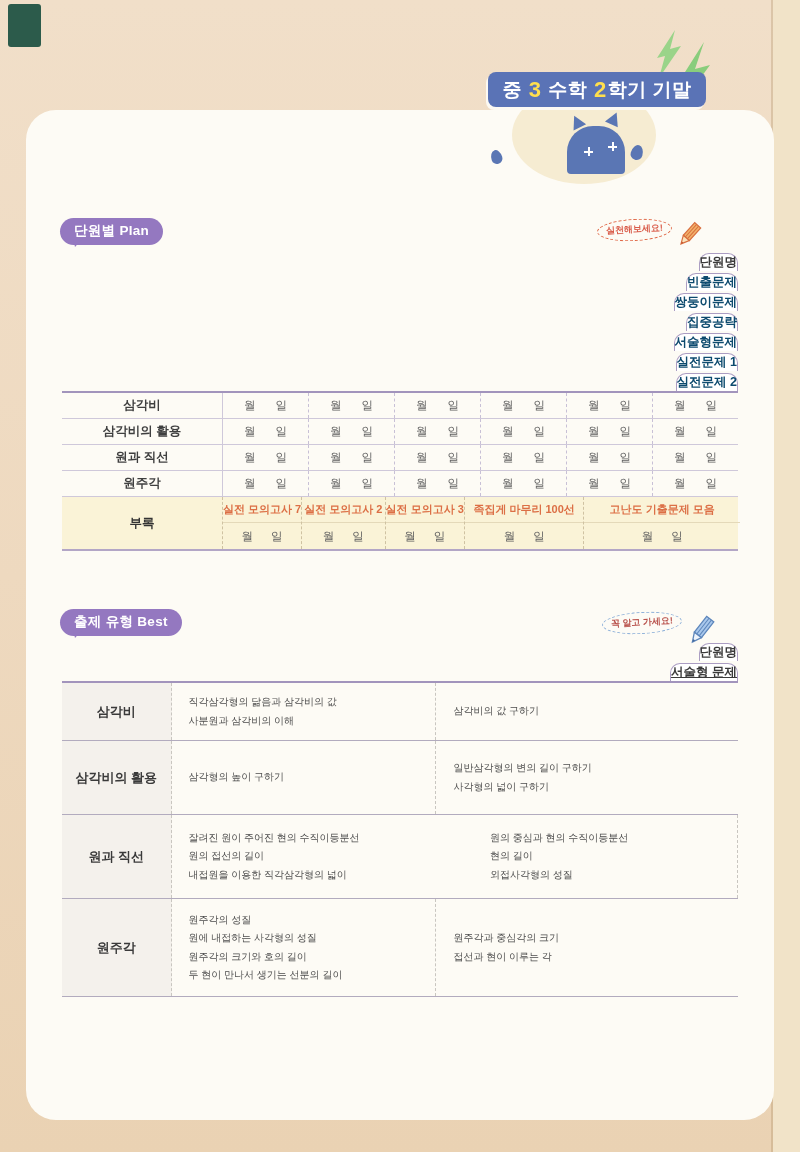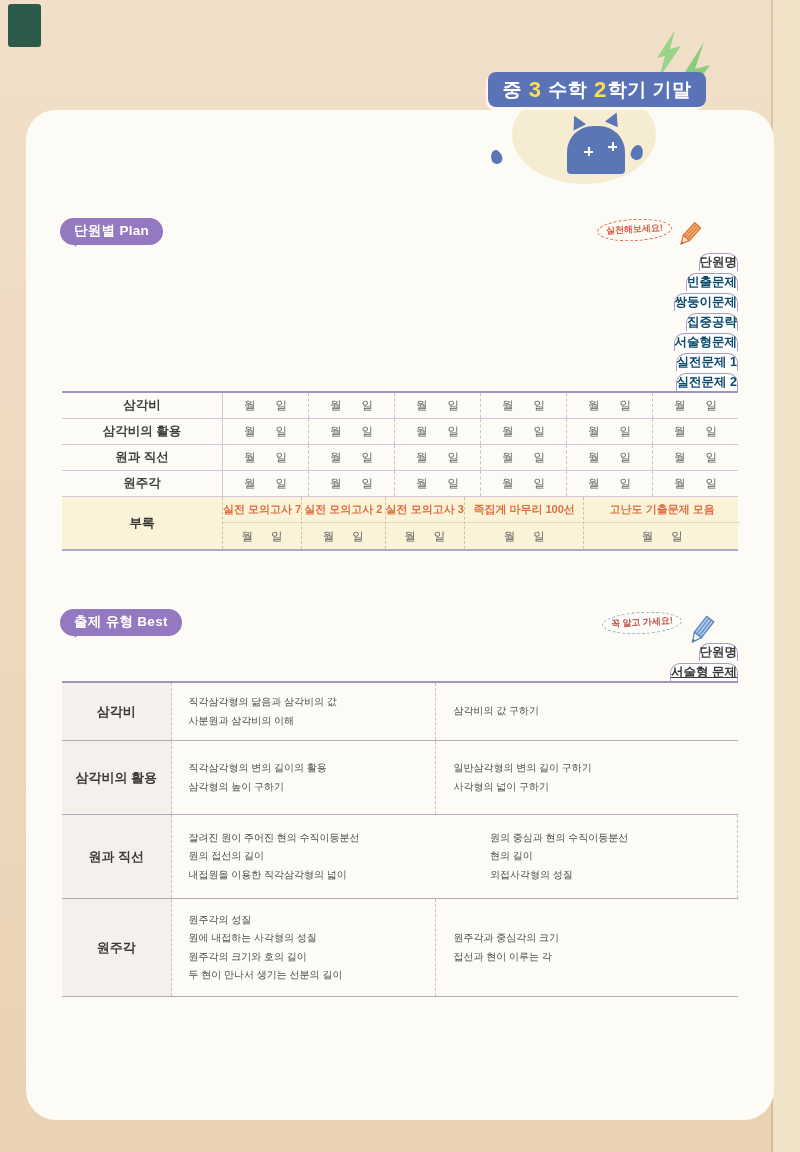--- a/index.html
+++ b/index.html
@@ -343,21 +343,20 @@
           <div class="t2-line">직각삼각형의 닮음과 삼각비의 값</div>
           <div class="t2-line">사분원과 삼각비의 이해</div>
         </div>
         <div class="t2-cell t2-subj">
           <div class="t2-line">삼각비의 값 구하기</div>
         </div>
       </div>
       <div class="t2-row" style="min-height: 74px;">
         <div class="t2-label">삼각비의 활용</div>
         <div class="t2-cell t2-obj">
-          <div class="t2-line">직각삼각형의 변의 길이의 활용</div>
           <div class="t2-line">삼각형의 높이 구하기</div>
         </div>
         <div class="t2-cell t2-subj">
           <div class="t2-line">일반삼각형의 변의 길이 구하기</div>
           <div class="t2-line">사각형의 넓이 구하기</div>
         </div>
       </div>
       <div class="t2-row" style="min-height: 84px;">
         <div class="t2-label">원과 직선</div>
         <div class="t2-cell t2-subj">

